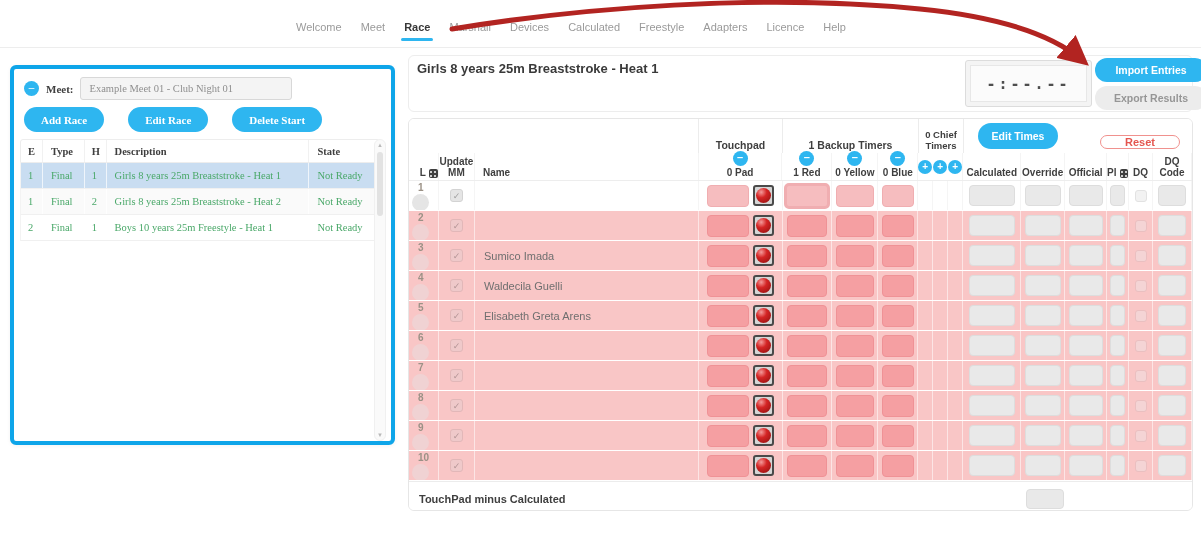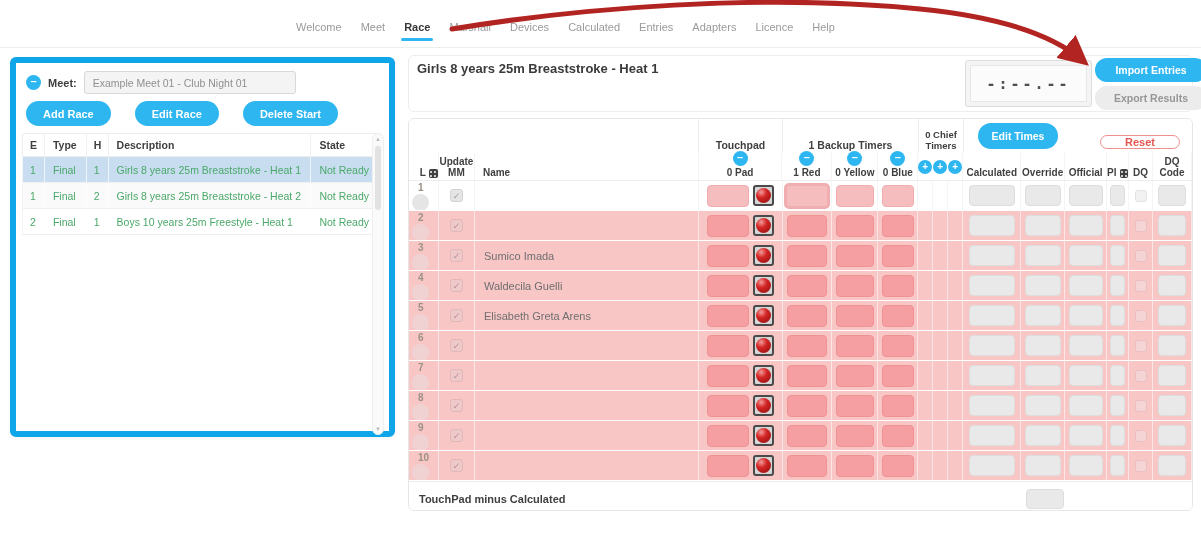--- a/index.html
+++ b/index.html
@@ -23,21 +23,21 @@
   .pill-blue { background:#2eb6f0; color:#fff; font-weight:bold; border:none; border-radius:13px; font-size:11px; display:flex; align-items:center; justify-content:center; cursor:pointer; font-family:inherit; }
   .pill-gray { background:#ececec; color:#969696; font-weight:bold; border:none; border-radius:13px; font-size:11px; display:flex; align-items:center; justify-content:center; cursor:pointer; font-family:inherit; }
   .circle-btn { width:15px; height:15px; border-radius:50%; background:#2eb6f0; color:#fff; font-weight:bold; display:flex; align-items:center; justify-content:center; font-size:11px; line-height:1; cursor:pointer; }
   .icon-minus::after { content:"–"; margin-top:-2px; }
   .icon-plus::after { content:"+"; margin-top:-1px; font-size:10px; }
   .mini-grid { width:9px; height:9px; border-radius:2px; background:#3f3f3f; position:relative; display:inline-block; }
   .mini-grid::after { content:""; position:absolute; left:1.5px; top:1.5px; width:2px; height:2px; background:#fff; border-radius:50%;
     box-shadow: 4px 0 0 #fff, 0 4px 0 #fff, 4px 4px 0 #fff; }
 
   
-  .left-card { position:absolute; left:10px; top:57px; width:385px; height:380px; border:6px solid #0ea5e9; border-radius:6px; background:#fff; box-shadow:0 1px 4px rgba(0,0,0,.05); }
+  .left-card { position:absolute; left:10px; top:65px; width:385px; height:380px; border:4px solid #0ea5e9; border-radius:6px; background:#fff; box-shadow:0 1px 4px rgba(0,0,0,.05);font-family:Liberation Serif, serif; }
   .meet-row { position:absolute; left:10px; top:8px; display:flex; align-items:center; gap:7px; }
   .meet-label { font-size:11px; font-weight:bold; color:#3f3f3f; }
   .meet-input { width:212px; height:23px; background:#f4f4f4; border:1px solid #d8d8d8; border-radius:3px; font-size:10.5px; color:#8f8f8f; display:flex; align-items:center; padding:0 8px; }
   .race-btns { position:absolute; left:10px; top:38px; display:flex; gap:24px; }
   .race-btns .pill-blue { height:25px; padding:0 17px; }
 
   .ltable { position:absolute; left:6px; top:70px; width:360px; }
   .lhead { display:flex; height:24px; border:1px solid #ededed; border-radius:3px 3px 0 0; background:#fff; }
   .lhead span { font-size:10.5px; font-weight:bold; color:#3f3f3f; display:flex; align-items:center; border-right:1px solid #f1f1f1; }
   .lrow { display:flex; height:26px; border-bottom:1px solid #f0f0f0; border-left:1px solid #f3f3f3; border-right:1px solid #f3f3f3; cursor:pointer; background:#fff; }
@@ -122,21 +122,21 @@
 
 <div id="root">
 
   <div class="nav" id="nav">
       <span class="nav-item">Welcome</span>
       <span class="nav-item">Meet</span>
       <span class="nav-item active">Race</span>
       <span class="nav-item">Marshall</span>
       <span class="nav-item">Devices</span>
       <span class="nav-item">Calculated</span>
-      <span class="nav-item">Entries</span>
+      <span class="nav-item">Freestyle</span>
       <span class="nav-item">Adapters</span>
       <span class="nav-item">Licence</span>
       <span class="nav-item">Help</span>
     </div>
   <div class="nav-divider"></div>
 
   <svg class="arrow-svg" width="1201" height="534" viewBox="0 0 1201 534">
     <defs>
       <marker id="ah" markerWidth="6" markerHeight="6" refX="4.2" refY="3" orient="auto">
         <path d="M0,0 L6,3 L0,6 Z" fill="#b22421"></path>

